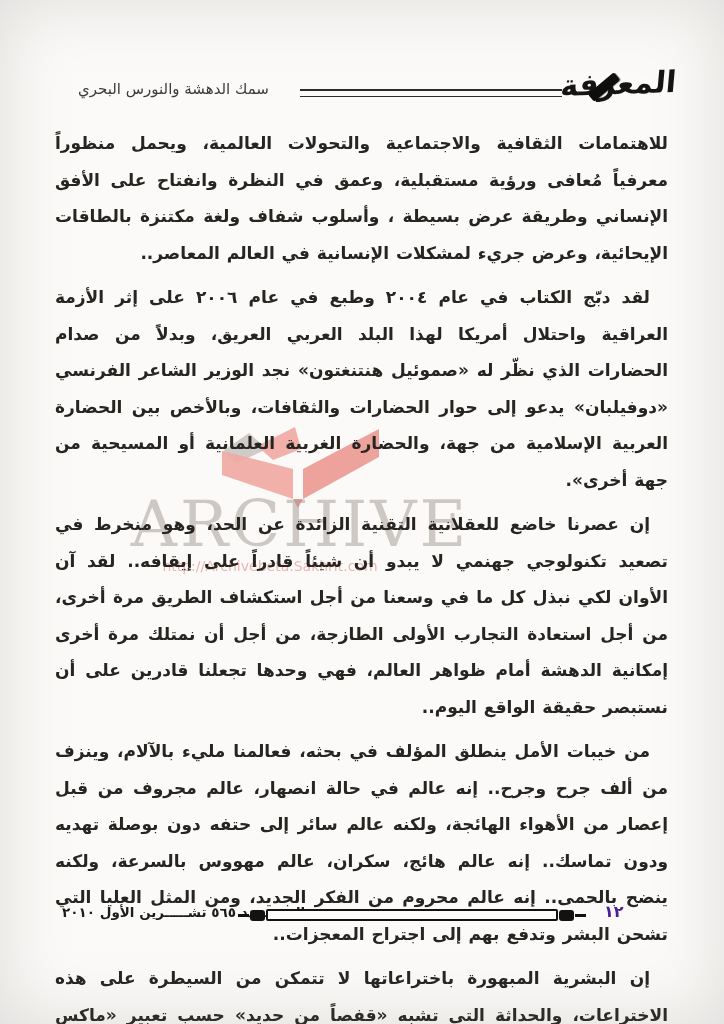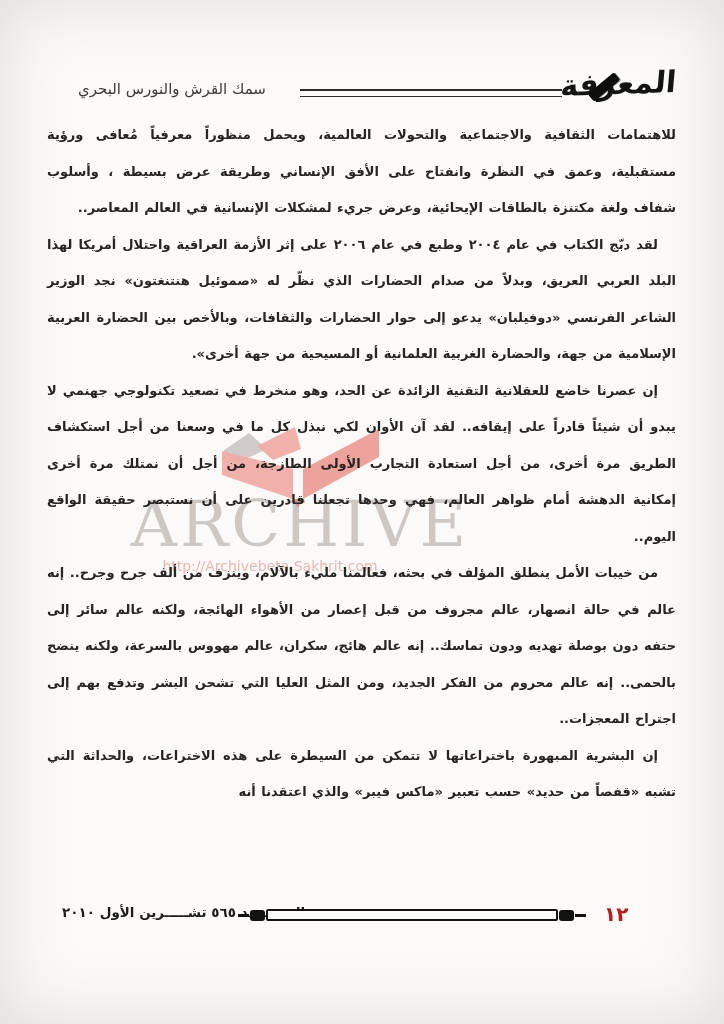--- a/index.html
+++ b/index.html
@@ -76,22 +76,22 @@
   }
 
   
   .body-text{
     position:absolute;top:117px;left:47px;right:48px;
     direction:rtl;
     z-index:2;
     color:#262522;
   }
   .para{
-    margin:0;
-    font-size:13px;
+    margin:8px;
+    font-size:17px;
     font-weight:bold;
     line-height:36.5px;
     text-align:justify;
     text-align-last:right;
     word-spacing:1px;
   }
   .para.indent{text-indent:18px;}
 
   
   .issue{
@@ -105,30 +105,30 @@
     display:flex;align-items:center;
   }
   .bar .dash{width:11px;height:3px;background:#121211;}
   .bar .cap{width:15px;height:11px;background:#121211;border-radius:3px;margin:0 1px;}
   .bar .rod{
     flex:1;height:8px;background:#fdfdfc;
     border:2px solid #121211;border-radius:2px;
   }
   .pagenum{
     position:absolute;top:902px;left:604px;
-    font-size:20px;font-weight:bold;color:#b91c1c;
+    font-size:16px;font-weight:bold;color:#4c1d95;
     direction:rtl;
   }
 </style>
 </head>
 <body>
 
 <div class="page">
 
-  <div class="running-title">سمك القرش والنورس البحري</div>
+  <div class="running-title">سمك الدهشة والنورس البحري</div>
 
   <div class="header-rule"></div>
 
   <div class="logo">
     <span class="logo-text">المعرفة</span>
     <span class="logo-nib"></span>
   </div>
 
   <div class="watermark">
     <svg class="wm-book" width="175" height="84" viewBox="0 0 175 84">

